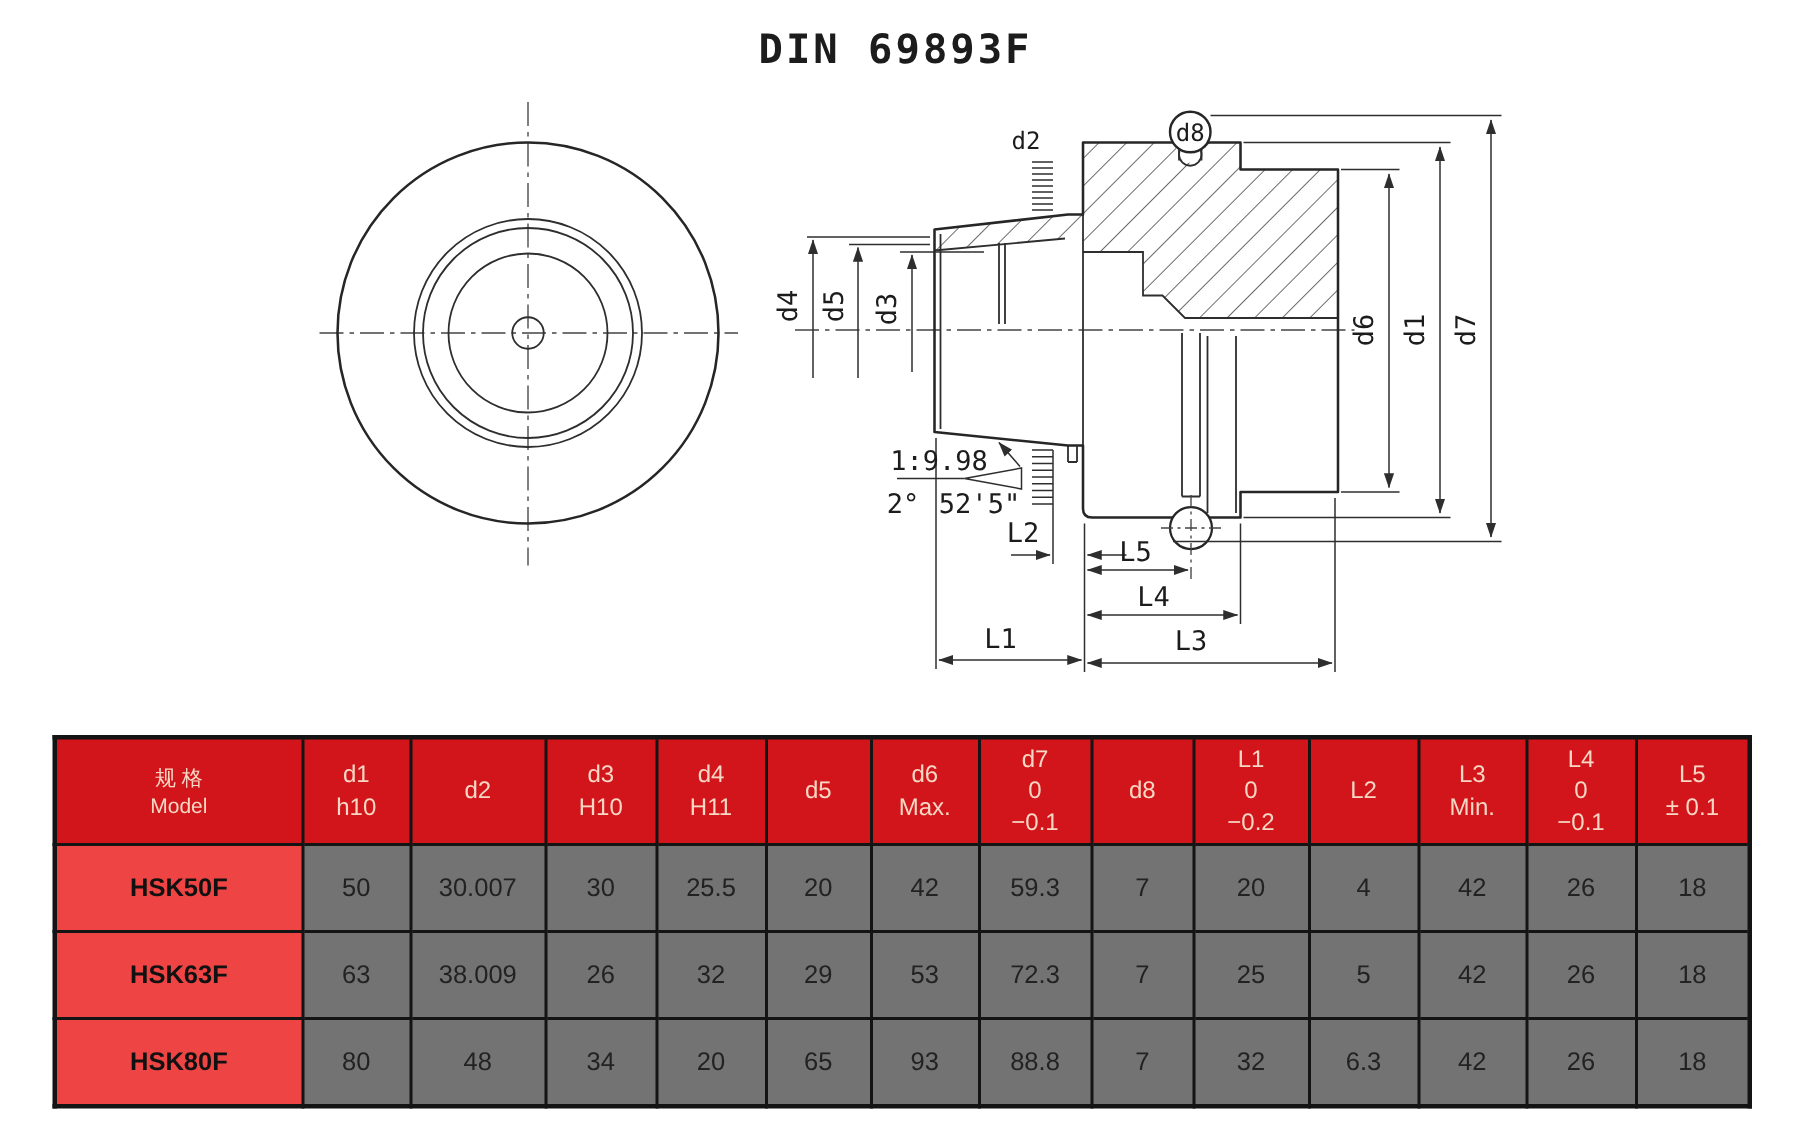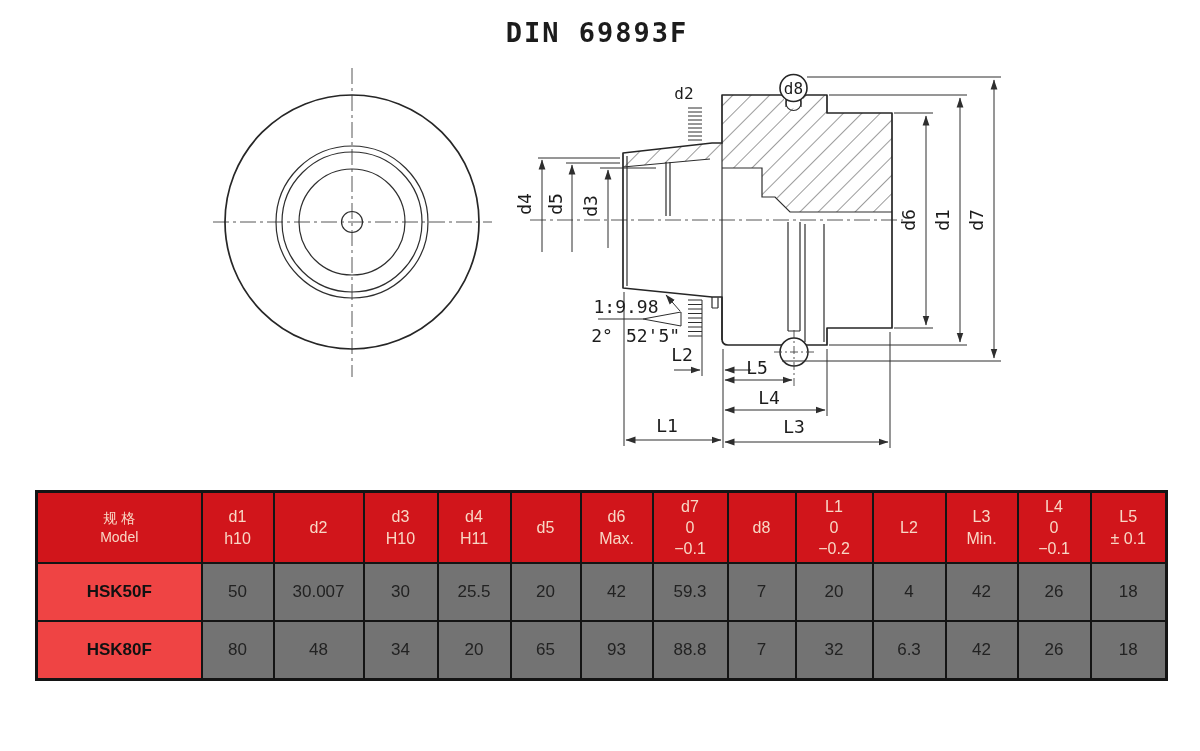--- a/index.html
+++ b/index.html
@@ -206,20 +206,36 @@
         <td>42</td>
         <td>59.3</td>
         <td>7</td>
         <td>20</td>
         <td>4</td>
         <td>42</td>
         <td>26</td>
         <td>18</td>
       </tr>
       <tr>
+        <td class="model">HSK63F</td>
+        <td>63</td>
+        <td>38.009</td>
+        <td>26</td>
+        <td>32</td>
+        <td>29</td>
+        <td>53</td>
+        <td>72.3</td>
+        <td>7</td>
+        <td>25</td>
+        <td>5</td>
+        <td>42</td>
+        <td>26</td>
+        <td>18</td>
+      </tr>
+      <tr>
         <td class="model">HSK80F</td>
         <td>80</td>
         <td>48</td>
         <td>34</td>
         <td>20</td>
         <td>65</td>
         <td>93</td>
         <td>88.8</td>
         <td>7</td>
         <td>32</td>

